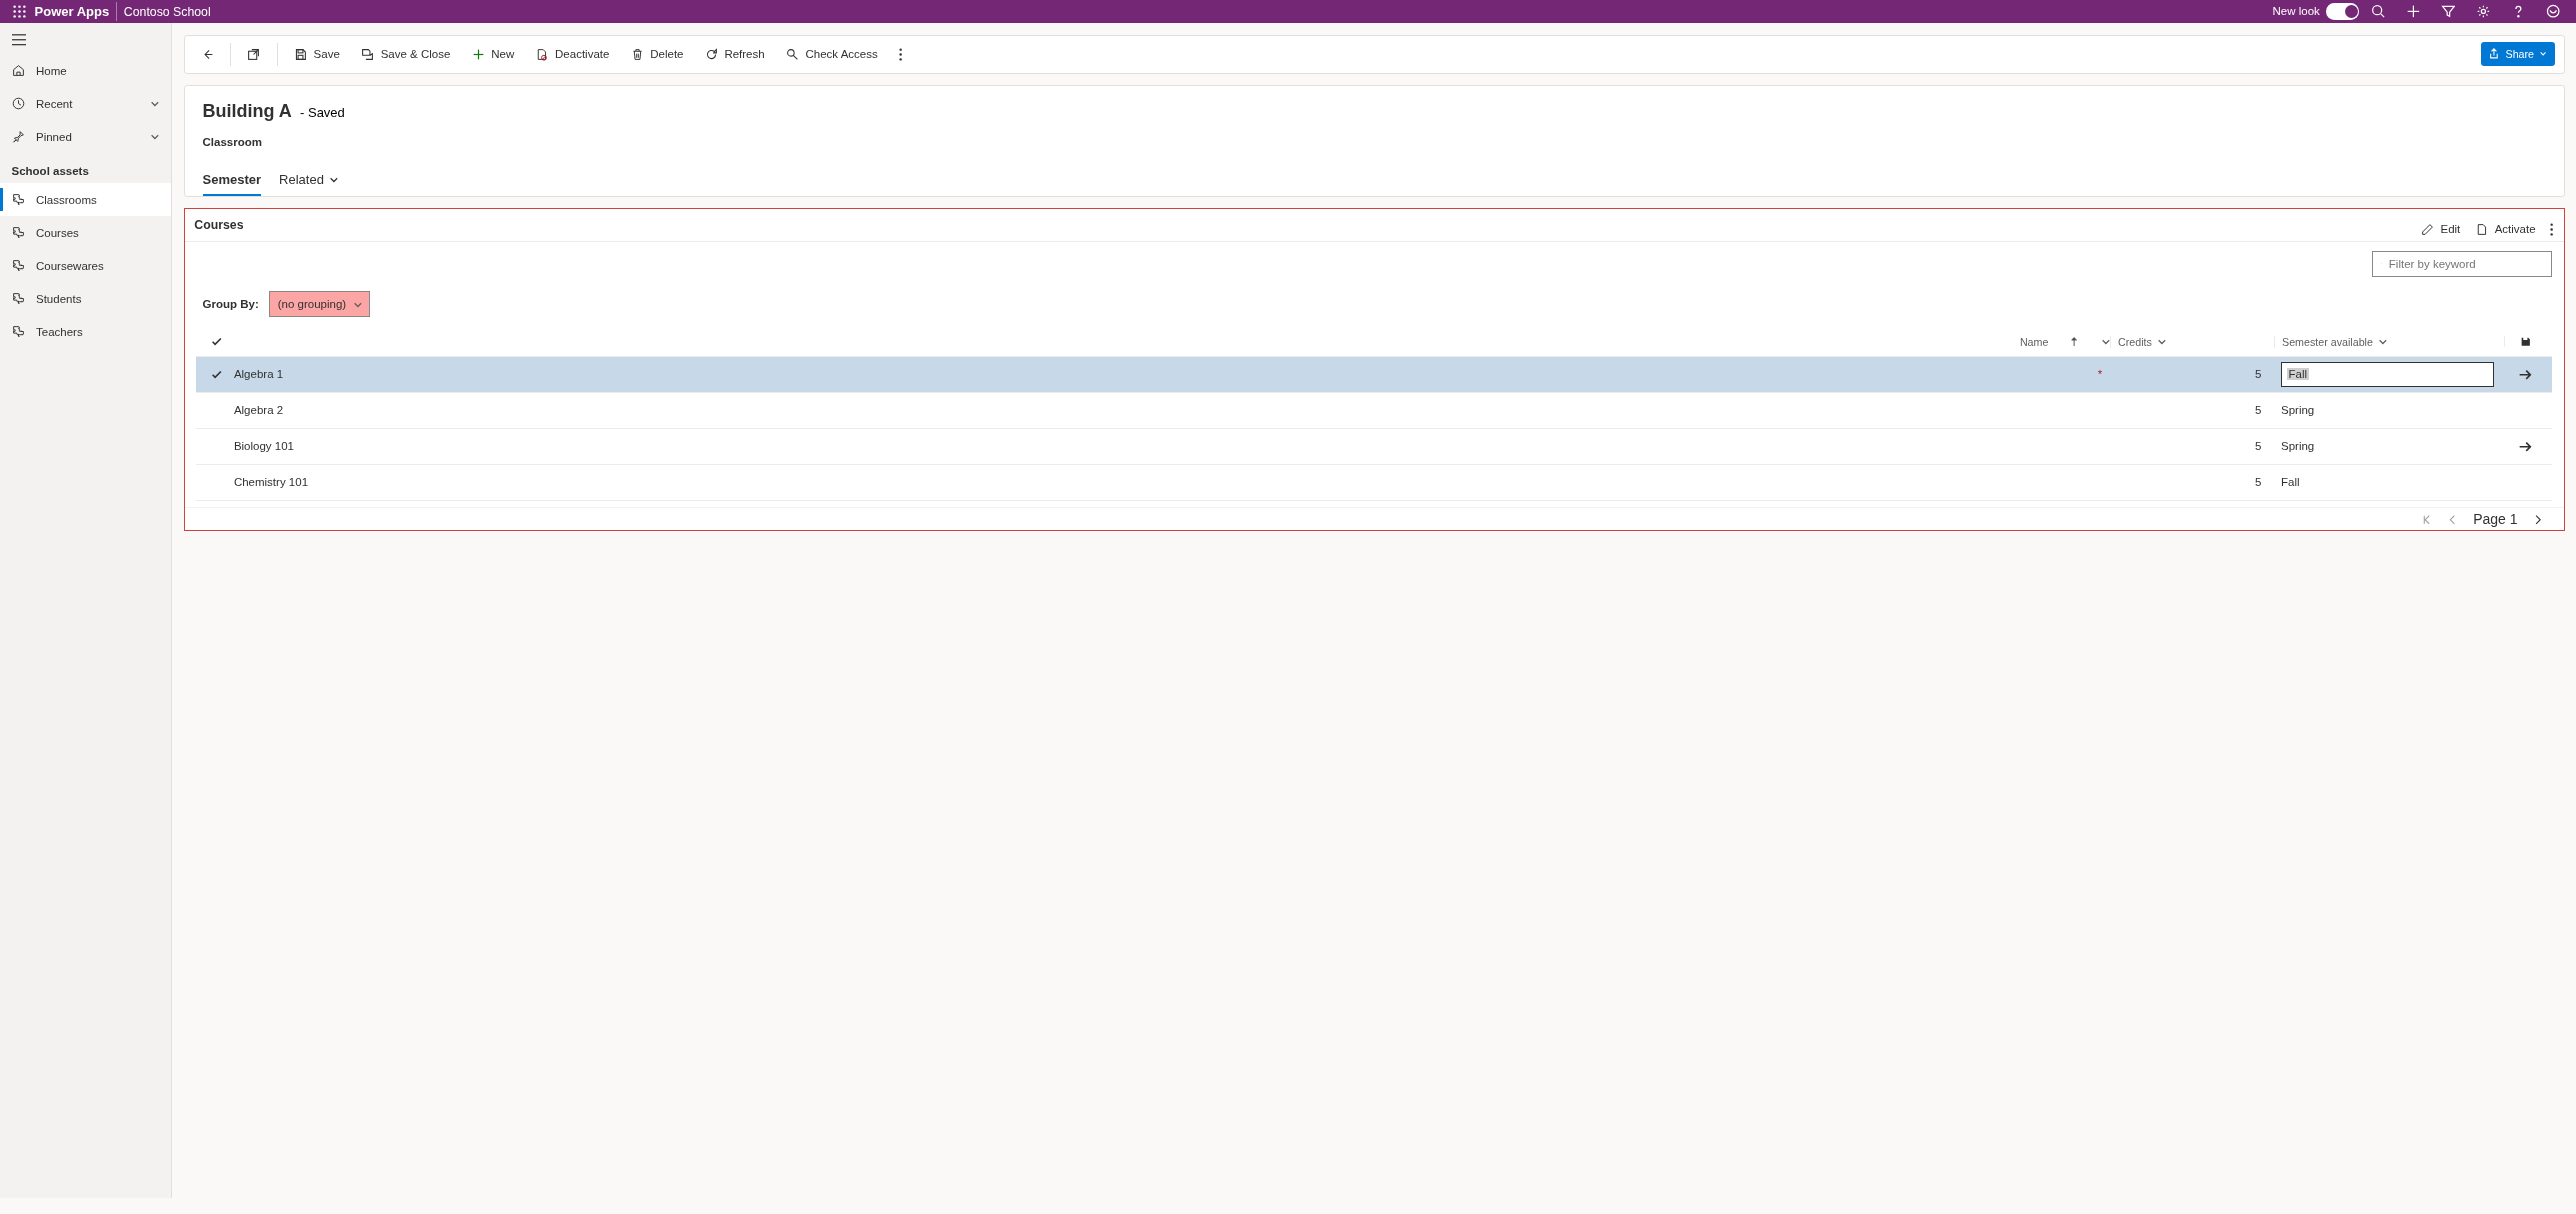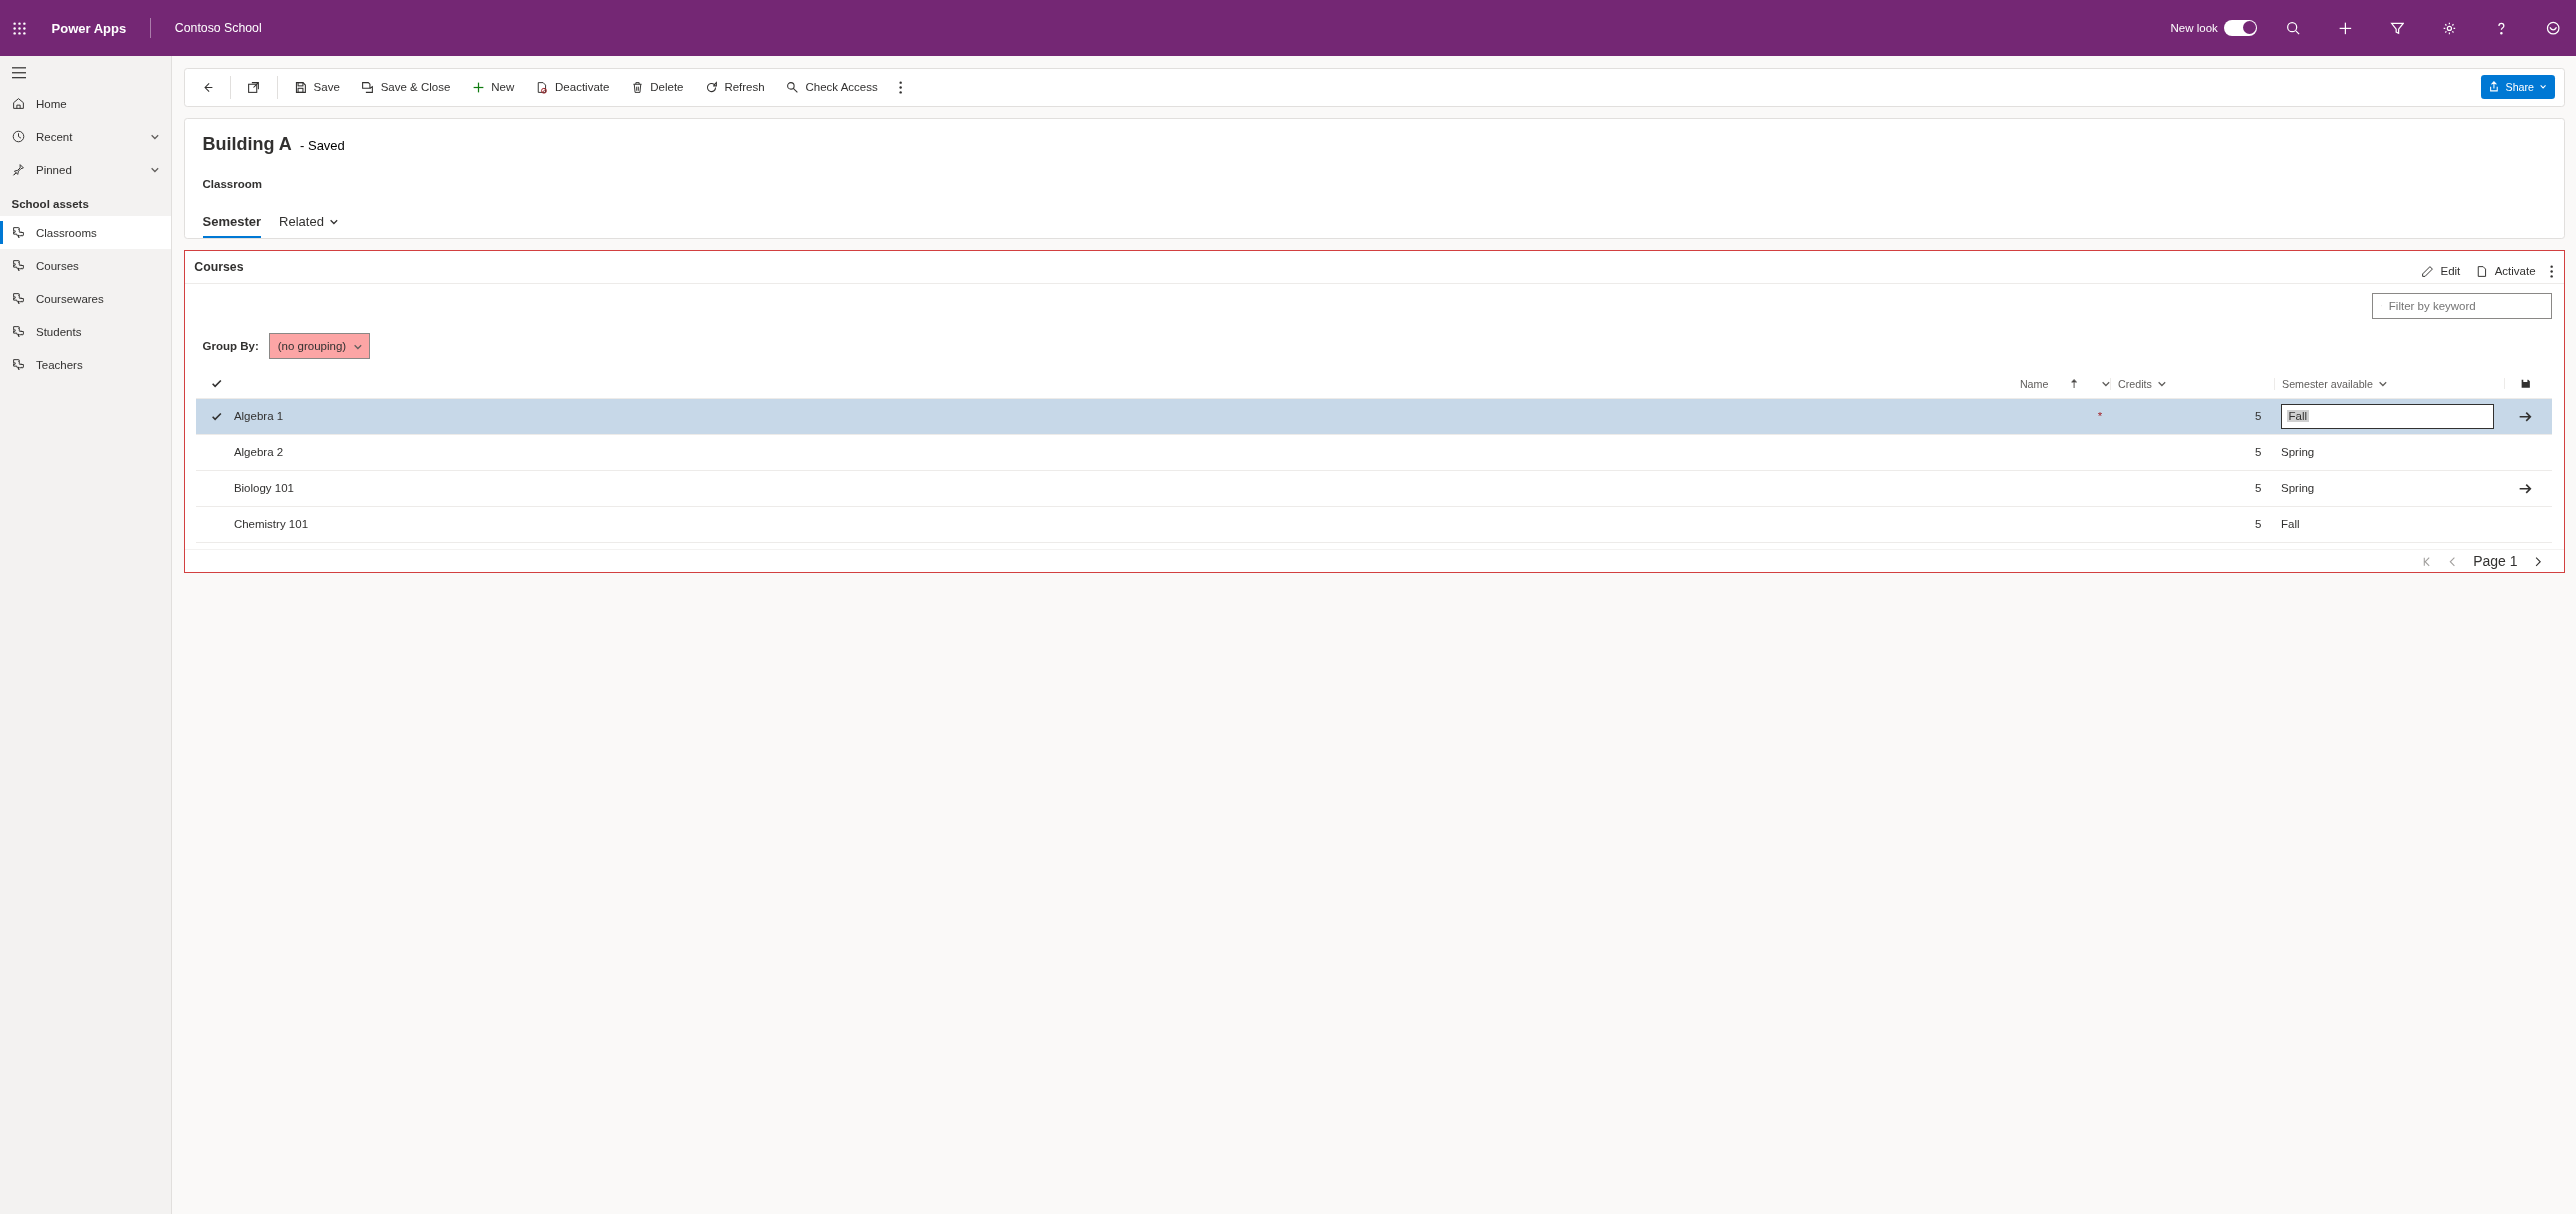--- a/index.html
+++ b/index.html
@@ -5,27 +5,27 @@
     * { box-sizing: border-box; margin: 0; padding: 0; }
     body {
       font-family: "Segoe UI", -apple-system, sans-serif;
       font-size: 11.5px;
       color: #323130;
       background: #faf9f8;
       overflow: hidden;
     }
     
     .header {
-      height: 56px;
+      height: 23px;
       background: #742774;
       color: white;
       display: flex;
       align-items: center;
       padding: 0 6.6px;
-      gap: 19px;
+      gap: 2px;
     }
     .header .waffle {
       width: 26px; height: 26px;
       display: flex; align-items: center; justify-content: center;
       cursor: pointer;
     }
     .header .app-title { font-size: 13px; font-weight: 600; }
     .header .divider-v {
       width: 0.8px; height: 19.7px; background: rgba(255,255,255,0.4); margin: 0 4.9px;
     }
@@ -116,21 +116,21 @@
     
     .record-card {
       background: white;
       border: 0.8px solid #e1dfdd;
       border-radius: 3.3px;
       padding: 14.8px 18px 0;
     }
     .record-title-row { display: flex; align-items: baseline; gap: 8.2px; }
     .record-title { font-size: 18px; font-weight: 600; }
     .record-status { font-size: 13px; color: #000000; }
-    .record-subtitle { font-size: 11.5px; font-weight: 600; margin-top: 23px; color: #323130; }
+    .record-subtitle { font-size: 11.5px; font-weight: 600; margin-top: 14px; color: #323130; }
     .tabs {
       display: flex; gap: 18px; margin-top: 18px;
     }
     .tab {
       padding: 6.6px 0; font-size: 13px; cursor: pointer;
       border-bottom: 2.5px solid transparent;
       display: flex; align-items: center; gap: 4.9px;
     }
     .tab.active { border-bottom-color: #0078d4; font-weight: 600; }
     

